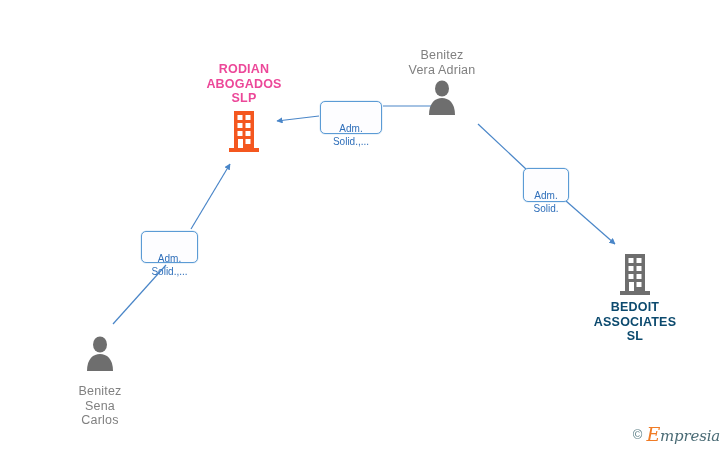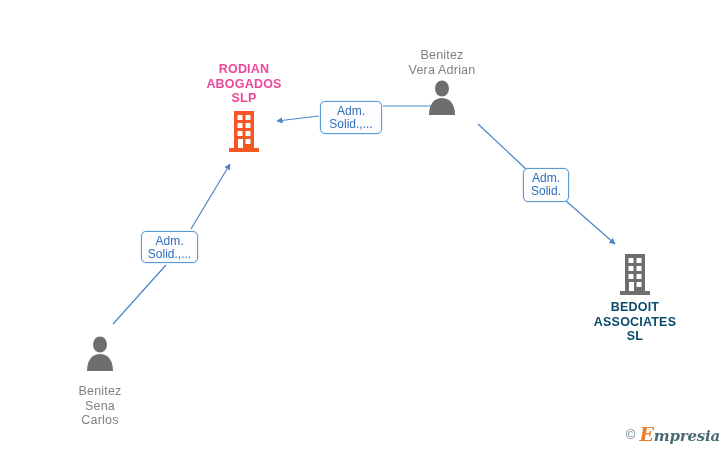--- a/index.html
+++ b/index.html
@@ -59,24 +59,24 @@
   .label-above { margin-bottom: 2px; }
   .label-below { margin-top: 3px; }
 
   .edge-label {
     position: absolute;
     box-sizing: border-box;
     background: #fdfdff;
     border: 1px solid #5b9bd5;
     border-radius: 5px;
     color: #2f6fba;
-    font-size: 12px;
+    font-size: 10px;
     line-height: 13px;
     text-align: center;
-    padding: 3px 2px 2px 2px;
+    padding: 20px 2px 2px 2px;
     white-space: pre-line;
     box-shadow: 0 0 0 0.5px rgba(91,155,213,0.25);
   }
 
   #watermark {
     position: absolute;
     right: 8px;
     bottom: 6px;
     display: flex;
     align-items: center;
@@ -88,21 +88,20 @@
     font-size: 13px;
     line-height: 1;
   }
   #watermark .brand {
     font-family: "DejaVu Serif", serif;
     font-style: italic;
     font-size: 15px;
     line-height: 1;
     color: #4a6b75;
     letter-spacing: -0.2px;
-    font-weight: bold;
   }
   #watermark .brand .cap {
     color: #f07c26;
     font-size: 19px;
   }
 </style>
 </head>
 <body>
 
 <div id="canvas">

